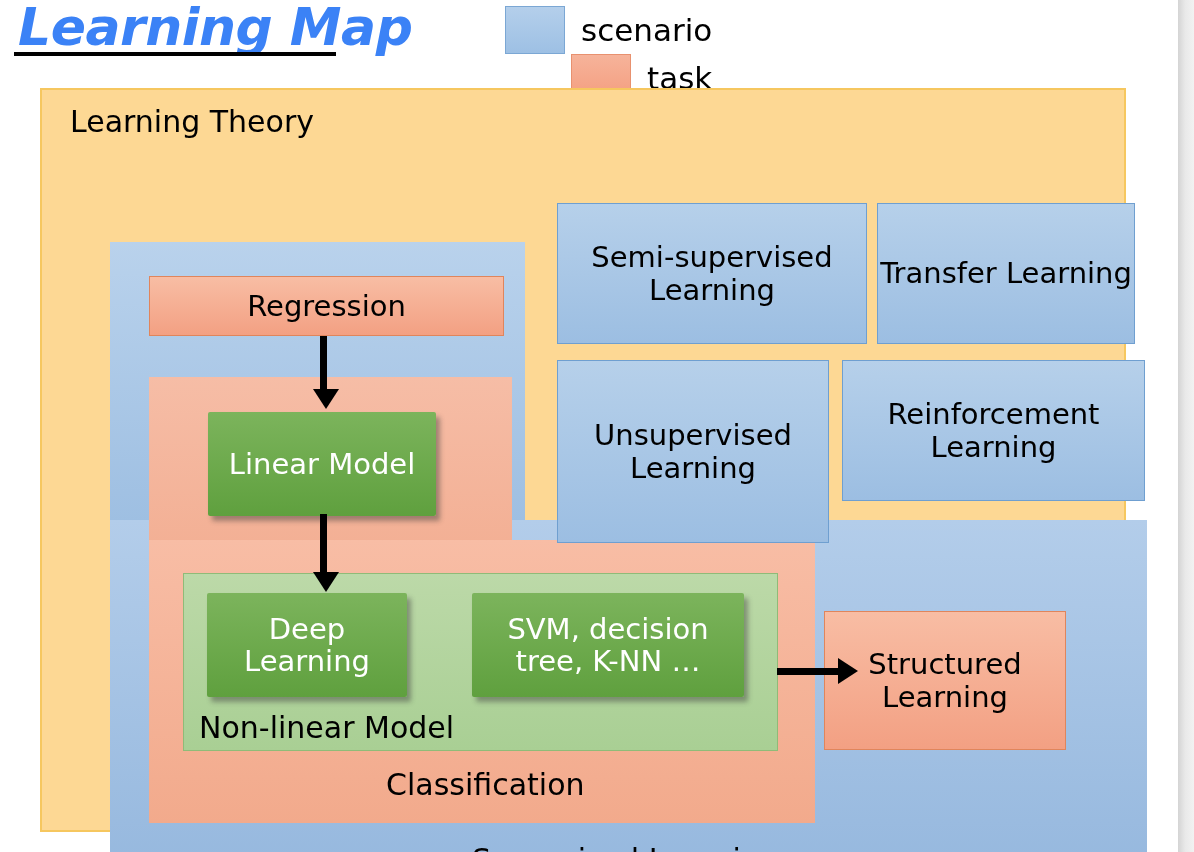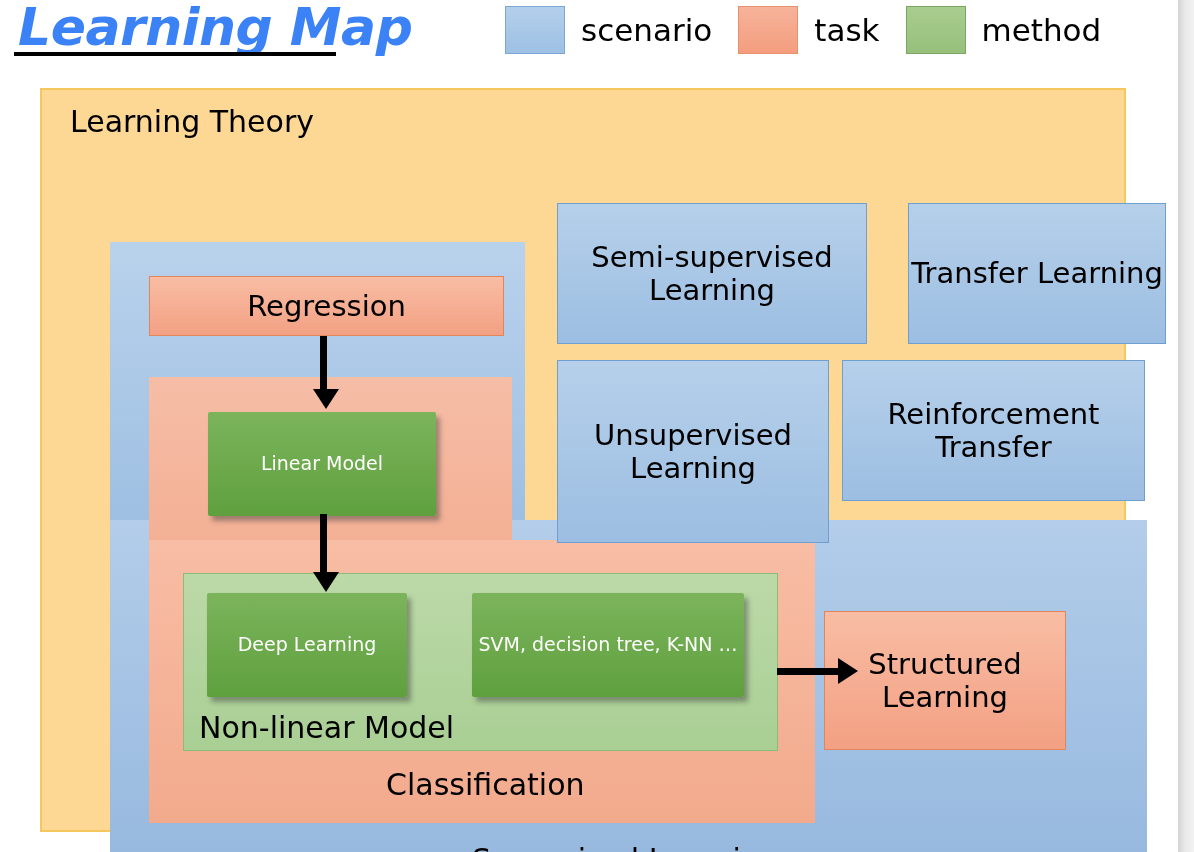--- a/index.html
+++ b/index.html
@@ -37,22 +37,23 @@
     background: #000000;
   }
 
   
   #legend {
     position: absolute;
     left: 505px;
     top: 6px;
     height: 58px;
     display: flex;
-    align-items: flex-start;
+    align-items: flex-end;
     gap: 0px;
+    flex-direction: column;
   }
   .legend-item {
     display: flex;
     align-items: center;
   }
   .legend-swatch {
     width: 58px;
     height: 46px;
     margin-right: 16px;
   }
@@ -187,29 +188,29 @@
   .box-task {
     background: linear-gradient(180deg,#f8bda4 0%, #f3a083 100%);
     border: 1px solid #e0855c;
     color: #000000;
     font-size: 29px;
   }
   .box-method {
     background: linear-gradient(180deg,#7cb45c 0%, #5fa03e 100%);
     border: none;
     color: #ffffff;
-    font-size: 19px;
+    font-size: 29px;
     border-radius: 2px;
     box-shadow: 4px 5px 5px rgba(60,60,60,0.45);
   }
 
   
   #box-regression      { left:107px; top:186px;  width:355px; height:60px; }
   #box-semi            { left:515px; top:113px;  width:310px; height:141px; }
-  #box-transfer        { left:866px; top:113px;  width:258px; height:141px; }
+  #box-transfer        { left:835px; top:113px;  width:258px; height:141px; }
   #box-unsup           { left:515px; top:270px;  width:272px; height:183px; }
   #box-reinf           { left:800px; top:270px;  width:303px; height:141px; }
   #box-structured      { left:782px; top:521px;  width:242px; height:139px; }
   #box-linear          { left:166px; top:322px;  width:228px; height:104px; }
   #box-deep            { left:165px; top:503px;  width:200px; height:104px; }
   #box-svm             { left:430px; top:503px;  width:272px; height:104px; }
 
   
   .arrow-v {
     position: absolute;
@@ -274,21 +275,21 @@
   <div class="cls-upper"></div>
   <div class="cls-lower"></div>
   <div id="cls-label">Classification</div>
 
   <div id="nonlinear-box"></div>
   <div id="nonlinear-label">Non-linear Model</div>
 
   <div class="box box-scenario" id="box-semi">Semi-supervised Learning</div>
   <div class="box box-scenario" id="box-transfer">Transfer Learning</div>
   <div class="box box-scenario" id="box-unsup">Unsupervised Learning</div>
-  <div class="box box-scenario" id="box-reinf">Reinforcement Transfer</div>
+  <div class="box box-scenario" id="box-reinf">Reinforcement Learning</div>
 
   <div class="box box-task" id="box-regression">Regression</div>
   <div class="box box-task" id="box-structured">Structured Learning</div>
 
   <div class="box box-method" id="box-linear">Linear Model</div>
   <div class="box box-method" id="box-deep">Deep Learning</div>
   <div class="box box-method" id="box-svm">SVM, decision tree, K-NN …</div>
 
   <div class="arrow-v" id="arrow1-line"></div>
   <div class="arrow-head-down" id="arrow1-head"></div>

